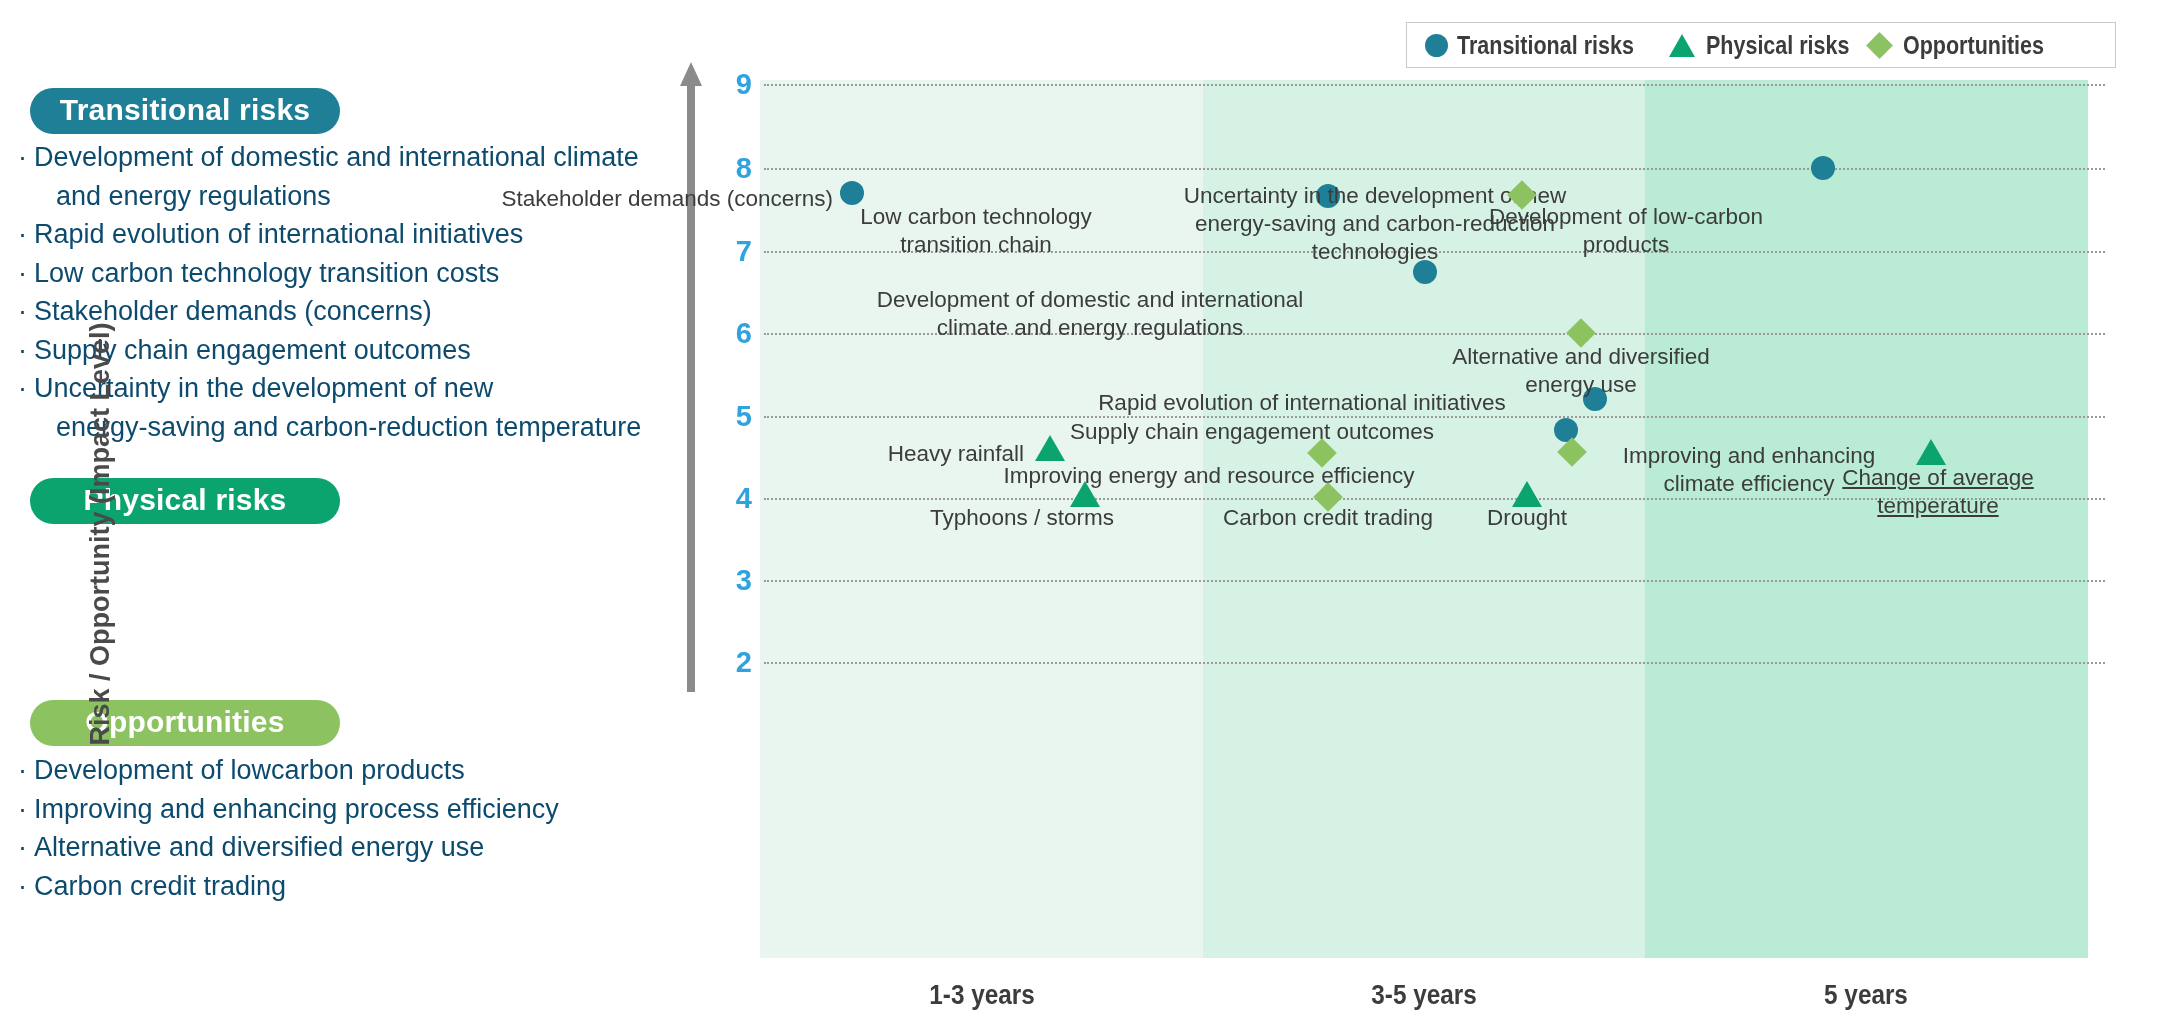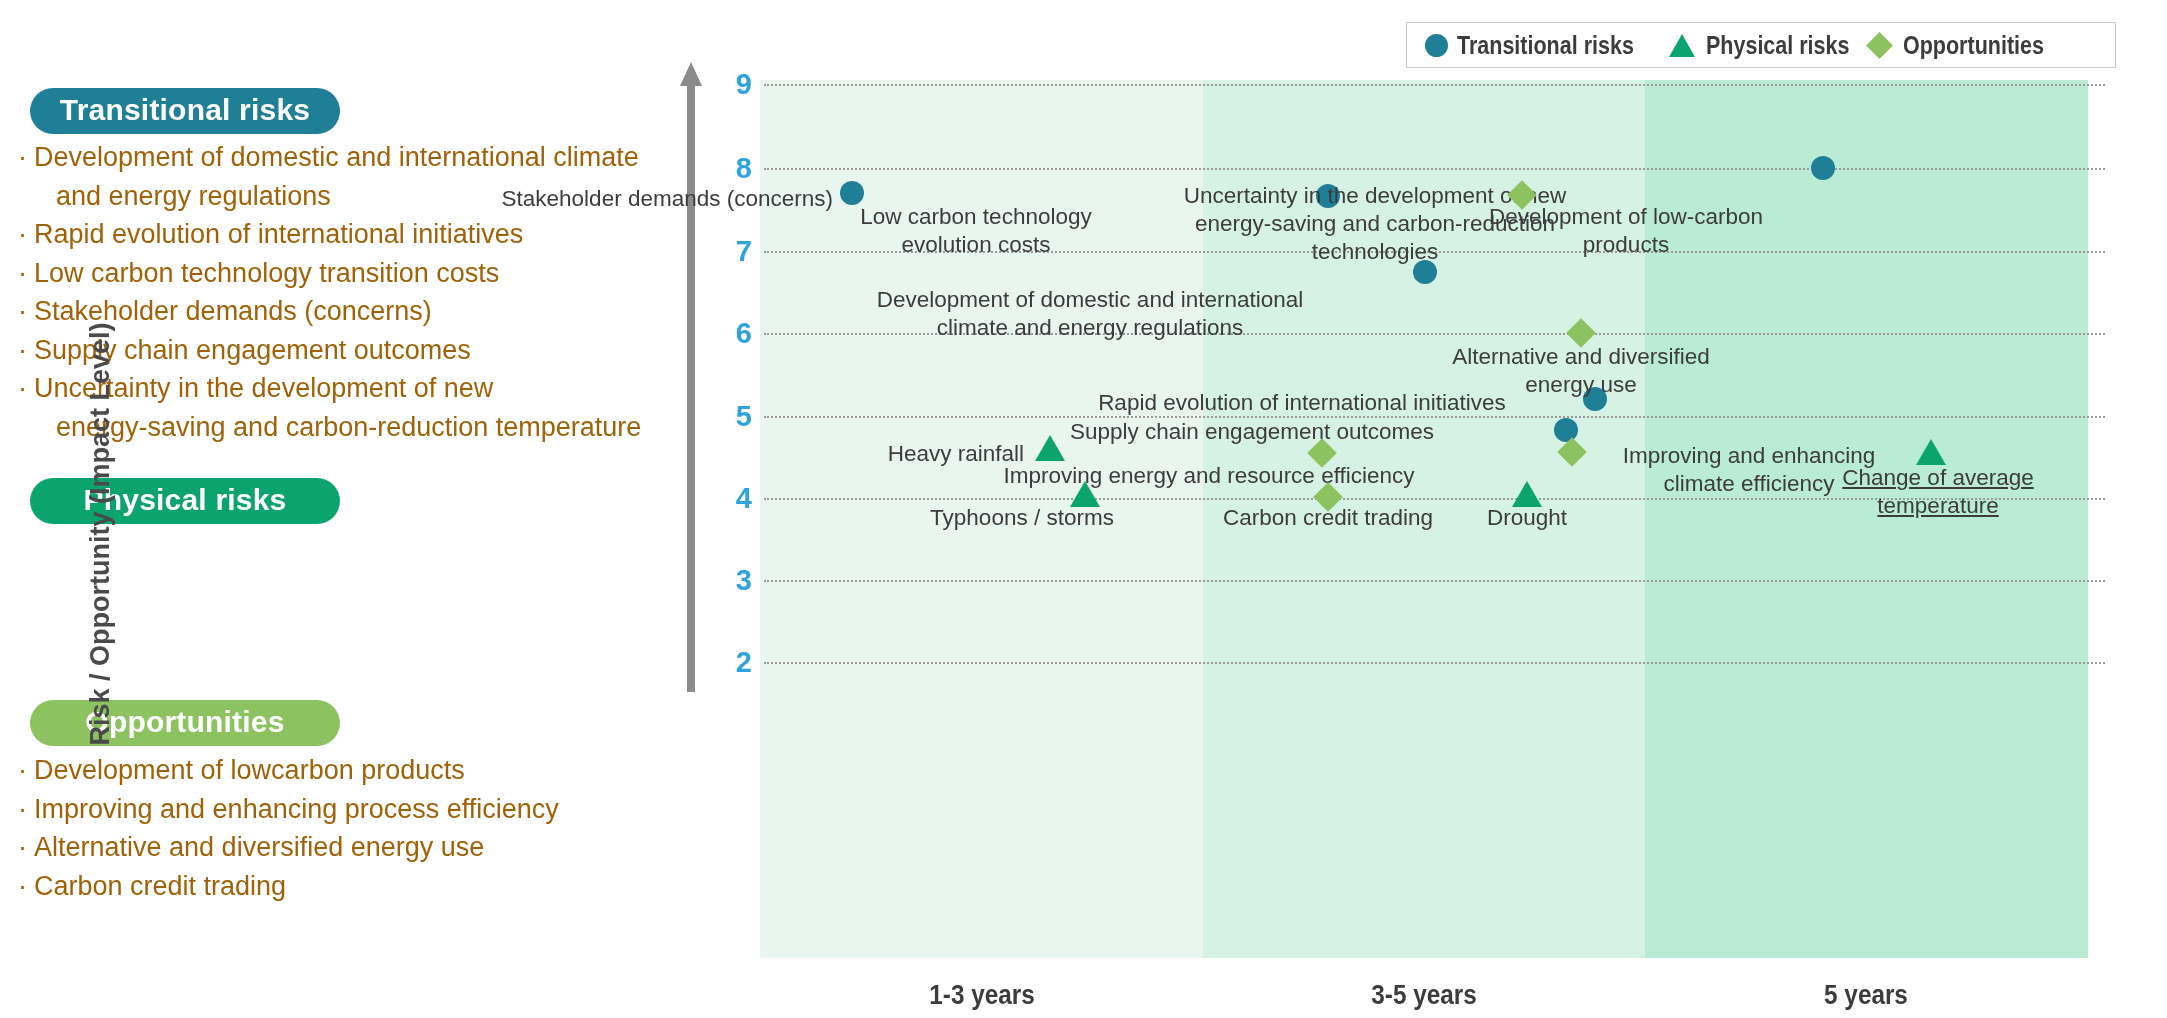--- a/index.html
+++ b/index.html
@@ -24,21 +24,21 @@
     font-weight:bold;
     display:flex;align-items:center;justify-content:center;
     letter-spacing:.2px;
     box-sizing:border-box;
     padding-bottom:2px;
   }
   .cat-list{
     position:absolute;
     left:18px;
     width:640px;
-    color:#a16207;
+    color:#0c4a6e;
     font-size:27px;
     line-height:38.5px;
   }
   .cat-list .li{
     display:block;
     white-space:nowrap;
     text-indent:-19px;
     padding-left:19px;
   }
   .cat-list .li .dot{ letter-spacing:7px; }
@@ -187,21 +187,21 @@
   <div id="xlabels">
       <div class="xlabel" style="left: 982px; top: 980px;">1-3 years</div>
       <div class="xlabel" style="left: 1424px; top: 980px;">3-5 years</div>
       <div class="xlabel" style="left: 1866px; top: 980px;">5 years</div>
     </div>
   <div id="points">
       <div class="pt pt-circle" style="left: 852px; top: 193px; background: rgb(30, 127, 150);"></div>
       <div class="ptlabel r" style="left: 833px; top: 185px;">Stakeholder demands (concerns)</div>
       <div class="pt pt-circle" style="left: 1328px; top: 196px; background: rgb(30, 127, 150);"></div>
       <div class="ptlabel c" style="left: 976px; top: 203px;">Low carbon technology
-evolution costs</div>
+transition chain</div>
       <div class="pt pt-circle" style="left: 1425px; top: 272px; background: rgb(30, 127, 150);"></div>
       <div class="ptlabel c" style="left: 1090px; top: 286px;">Development of domestic and international
 climate and energy regulations</div>
       <div class="pt pt-circle" style="left: 1595px; top: 399px; background: rgb(30, 127, 150);"></div>
       <div class="ptlabel c" style="left: 1302px; top: 389px;">Rapid evolution of international initiatives</div>
       <div class="pt pt-circle" style="left: 1566px; top: 430px; background: rgb(30, 127, 150);"></div>
       <div class="ptlabel c" style="left: 1252px; top: 418px;">Supply chain engagement outcomes</div>
       <div class="pt pt-circle" style="left: 1823px; top: 168px; background: rgb(30, 127, 150);"></div>
       <div class="ptlabel c" style="left: 1375px; top: 182px;">Uncertainty in the development of new
 energy-saving and carbon-reduction

